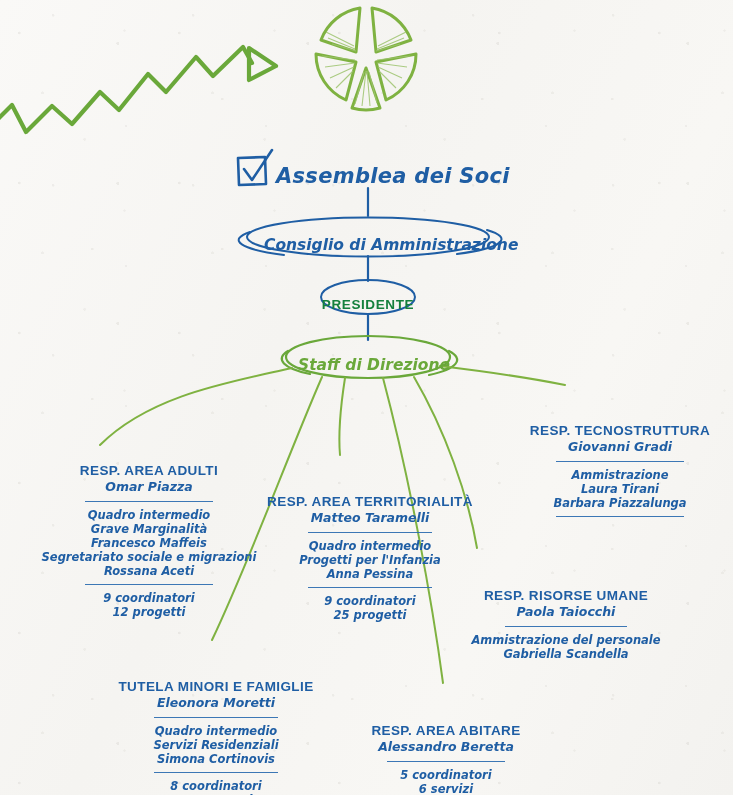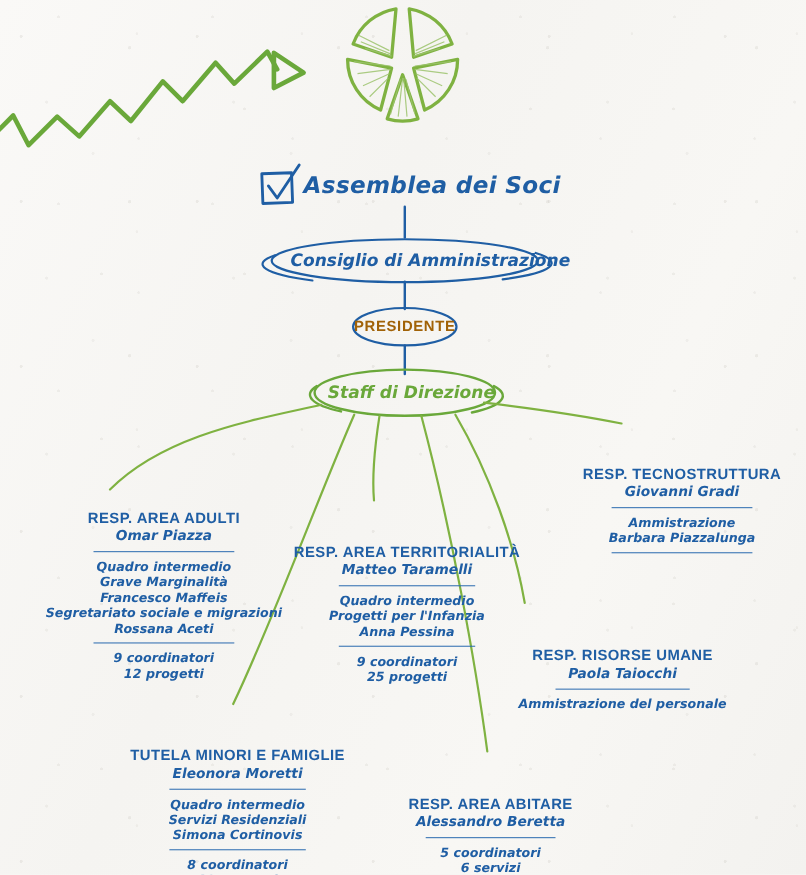--- a/index.html
+++ b/index.html
@@ -74,29 +74,30 @@
     font-size: 11.5px;
   }
   
   .ellipse-label {
     position: absolute;
     text-align: center;
     white-space: nowrap;
     font-style: italic;
     font-weight: 600;
     font-family: "DejaVu Sans", sans-serif;
+    margin-top: 8px;
   }
   #assembly-label {
     color: #1f5ea4;
     font-size: 21px;
     letter-spacing: .3px;
   }
   #cda-label { color:#1f5ea4; font-size: 15.5px; }
   #presidente-label {
-    color:#a16207; font-size: 13.5px;
+    color:#15803d; font-size: 13.5px;
     font-style: normal; font-weight: 700;
     font-family: "Liberation Sans", sans-serif;
     letter-spacing: .6px;
   }
   #staff-label { color:#6aa83a; font-size: 15.5px; }
 </style>
 </head>
 <body>
 
 <div id="paper-texture"></div>
@@ -208,31 +209,33 @@
   <div class="hand stats">9 coordinatori</div>
   <div class="hand stats">25 progetti</div>
 </div>
 
 <div class="node" style="left:512px; top:384px; width:216px;">
   <div class="title-cap lead">RESP. TECNOSTRUTTURA</div>
   <div class="hand name">Giovanni Gradi</div>
   <div class="rule" style="width:128px;"></div>
   <div class="sect">
     <div class="hand sub">Ammistrazione</div>
+    <div class="hand sub">Laura Tirani</div>
     <div class="hand sub">Barbara Piazzalunga</div>
   </div>
   <div class="rule" style="width:128px;"></div>
 </div>
 
 <div class="node" style="left:462px; top:549px; width:208px;">
   <div class="title-cap lead">RESP.  RISORSE UMANE</div>
   <div class="hand name">Paola Taiocchi</div>
   <div class="rule" style="width:122px;"></div>
   <div class="sect">
     <div class="hand sub">Ammistrazione del personale</div>
+    <div class="hand sub">Gabriella Scandella</div>
   </div>
 </div>
 
 <div class="node" style="left:96px; top:640px; width:240px;">
   <div class="title-cap lead">TUTELA MINORI E FAMIGLIE</div>
   <div class="hand name">Eleonora Moretti</div>
   <div class="rule" style="width:124px;"></div>
   <div class="sect">
     <div class="hand sub">Quadro intermedio</div>
     <div class="hand sub">Servizi Residenziali</div>

